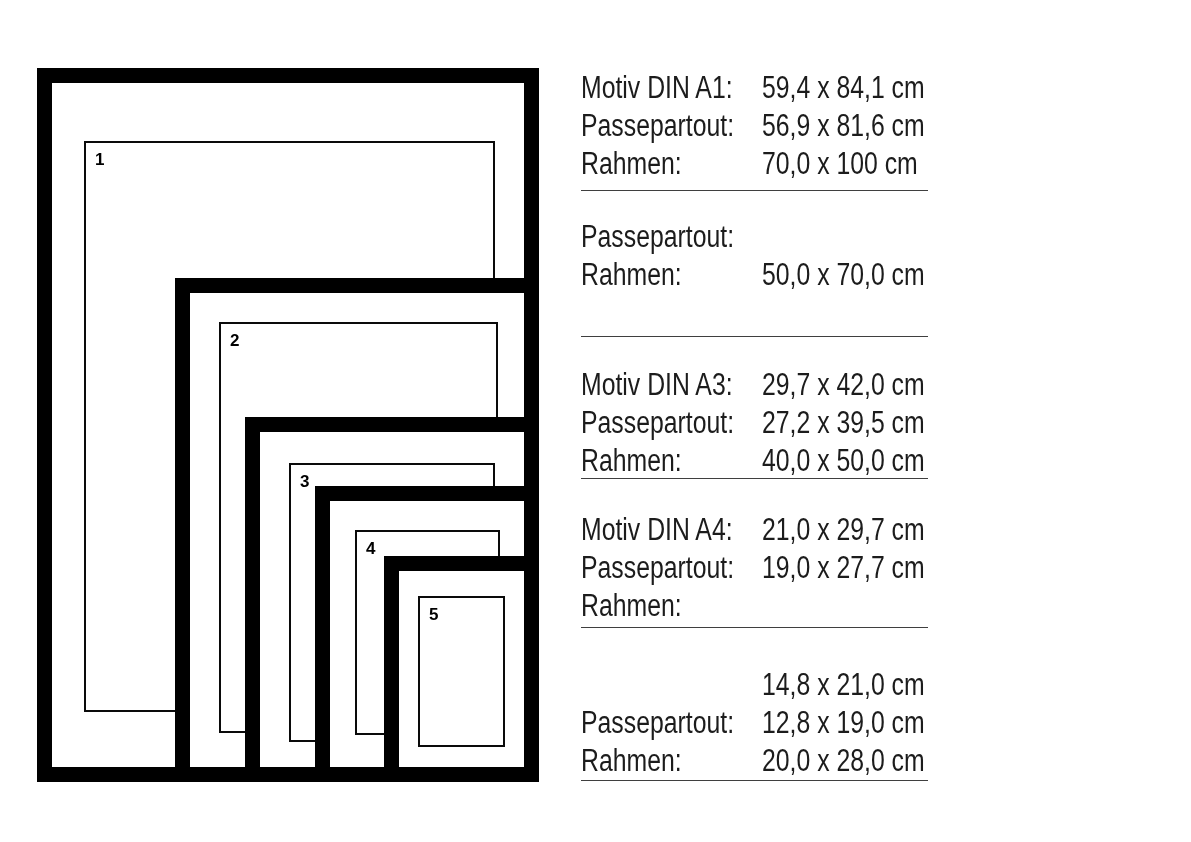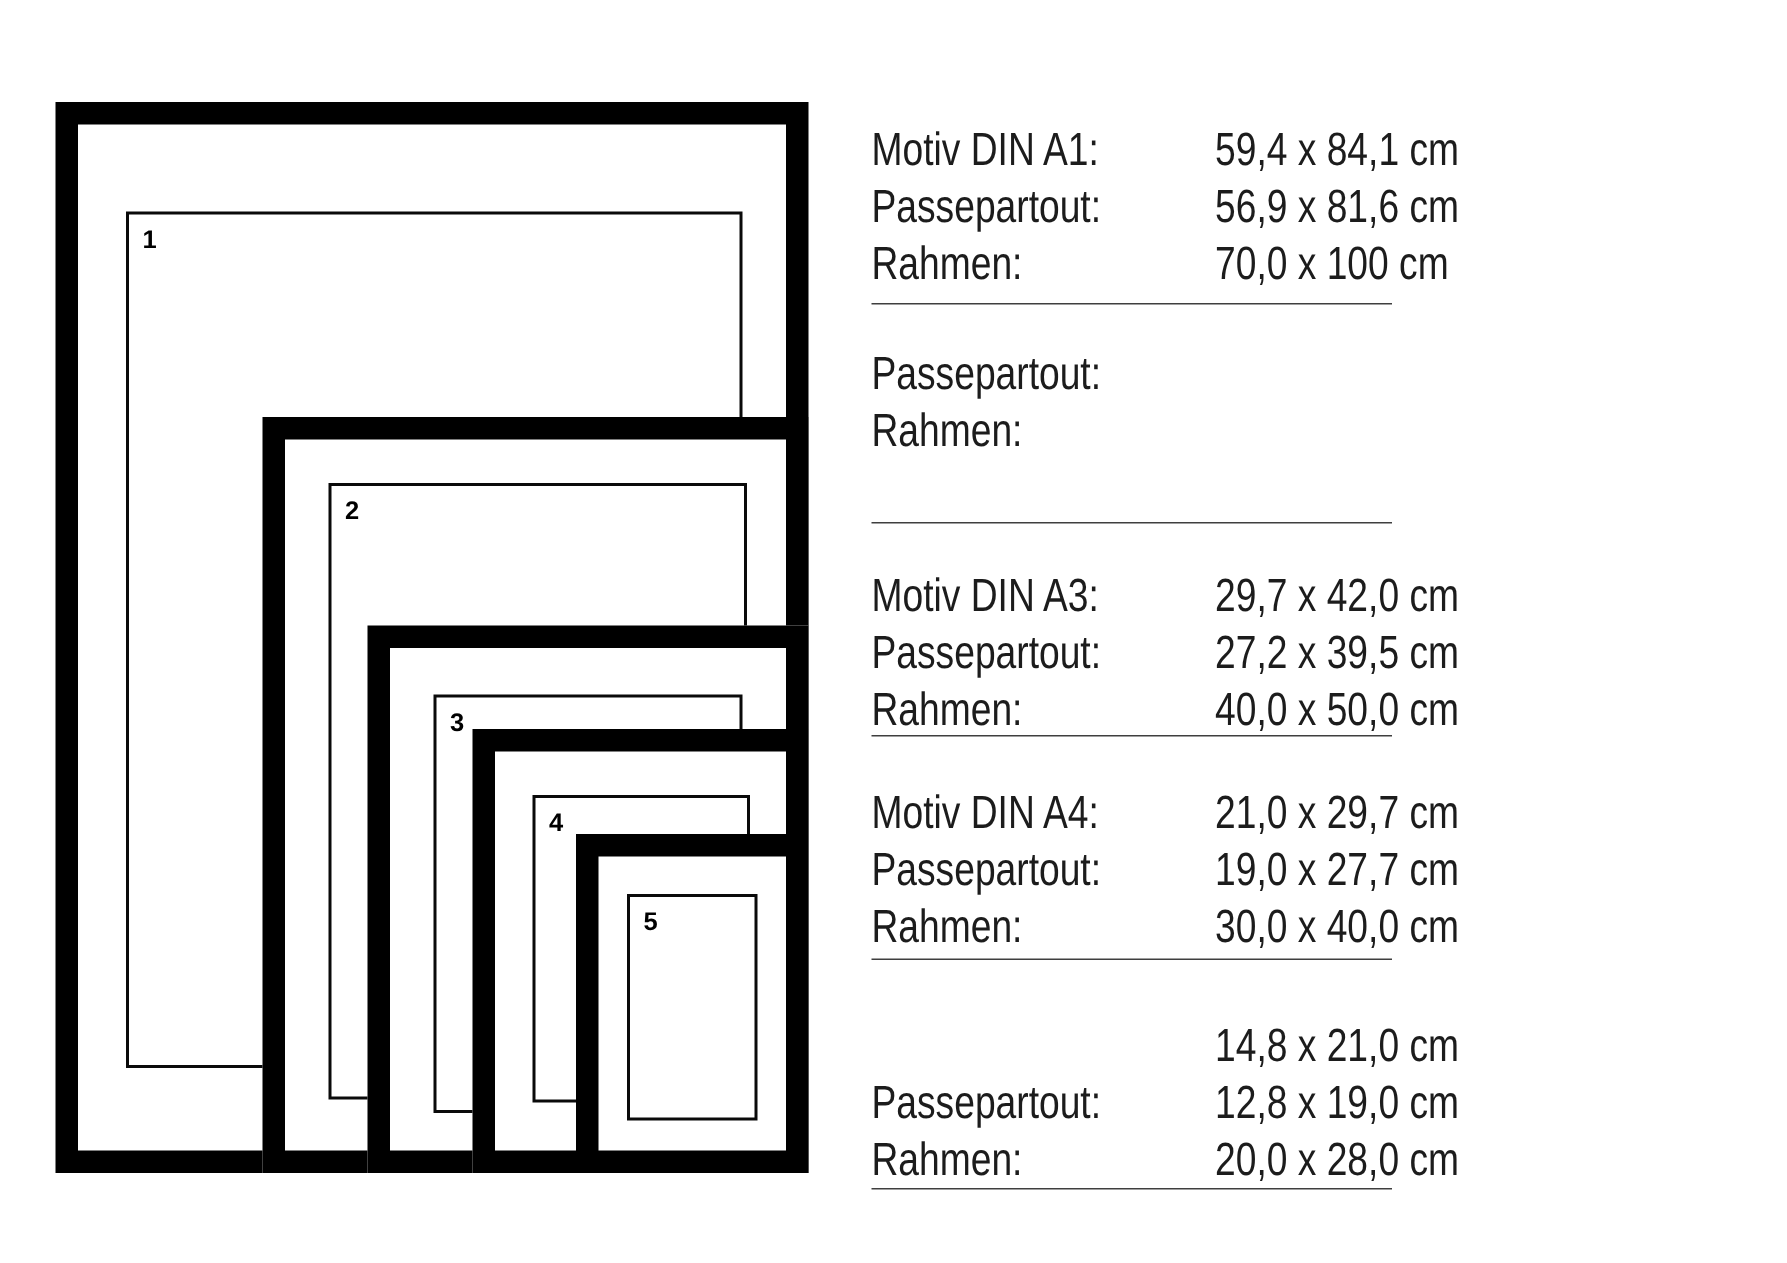--- a/index.html
+++ b/index.html
@@ -18,27 +18,27 @@
   #f4{left:315px;top:486px;width:224px;height:296px;}
   #f5{left:384px;top:556px;width:155px;height:226px;}
 
   #m1{left:84px;top:141px;width:411px;height:571px;}
   #m2{left:219px;top:322px;width:279px;height:411px;}
   #m3{left:289px;top:463px;width:206px;height:279px;}
   #m4{left:355px;top:530px;width:145px;height:205px;}
   #m5{left:418px;top:596px;width:87px;height:151px;}
 
   
-  .specs{position:absolute;left:581px;top:16px;width:347px;height:646px;}
+  .specs{position:absolute;left:581px;top:4px;width:347px;height:646px;}
   .spec-block{position:absolute;left:0;width:100%;}
   #b1{top:65px}#b2{top:214px}#b3{top:362px}#b4{top:507px}#b5{top:662px}
   .spec-row{position:relative;height:38px;}
   .cell{position:absolute;top:0;}
   .label-cell{left:0;}
-  .value-cell{left:181px;margin-left:48px;}
+  .value-cell{left:181px;}
   .cond{display:inline-block;transform:scaleX(0.8);transform-origin:0 0;white-space:nowrap;
         font-size:31px;line-height:38px;color:#1c1c1c;}
   .sep{position:absolute;left:0;width:347px;height:0;border-top:1.5px solid #3f3f3f;}
   #s1{top:186px}#s2{top:332px}#s3{top:474px}#s4{top:623px}#s5{top:776px}
 </style>
 </head>
 <body>
 
 <div class="page">
 
@@ -86,20 +86,21 @@
       </div>
     </div>
     <div class="sep" id="s1"></div>
 
     <div class="spec-block" id="b2">
       <div class="spec-row">
         <div class="cell label-cell"><span class="cond">Passepartout:</span></div>
       </div>
       <div class="spec-row">
         <div class="cell label-cell"><span class="cond">Rahmen:</span></div>
+        <div class="cell value-cell"><span class="cond">50,0 x 70,0 cm</span></div>
       </div>
     </div>
     <div class="sep" id="s2"></div>
 
     <div class="spec-block" id="b3">
       <div class="spec-row">
         <div class="cell label-cell"><span class="cond">Motiv DIN A3:</span></div>
         <div class="cell value-cell"><span class="cond">29,7 x 42,0 cm</span></div>
       </div>
       <div class="spec-row">
@@ -117,21 +118,20 @@
       <div class="spec-row">
         <div class="cell label-cell"><span class="cond">Motiv DIN A4:</span></div>
         <div class="cell value-cell"><span class="cond">21,0 x 29,7 cm</span></div>
       </div>
       <div class="spec-row">
         <div class="cell label-cell"><span class="cond">Passepartout:</span></div>
         <div class="cell value-cell"><span class="cond">19,0 x 27,7 cm</span></div>
       </div>
       <div class="spec-row">
         <div class="cell label-cell"><span class="cond">Rahmen:</span></div>
-        <div class="cell value-cell"><span class="cond">30,0 x 40,0 cm</span></div>
       </div>
     </div>
     <div class="sep" id="s4"></div>
 
     <div class="spec-block" id="b5">
       <div class="spec-row">
         <div class="cell value-cell"><span class="cond">14,8 x 21,0 cm</span></div>
       </div>
       <div class="spec-row">
         <div class="cell label-cell"><span class="cond">Passepartout:</span></div>

